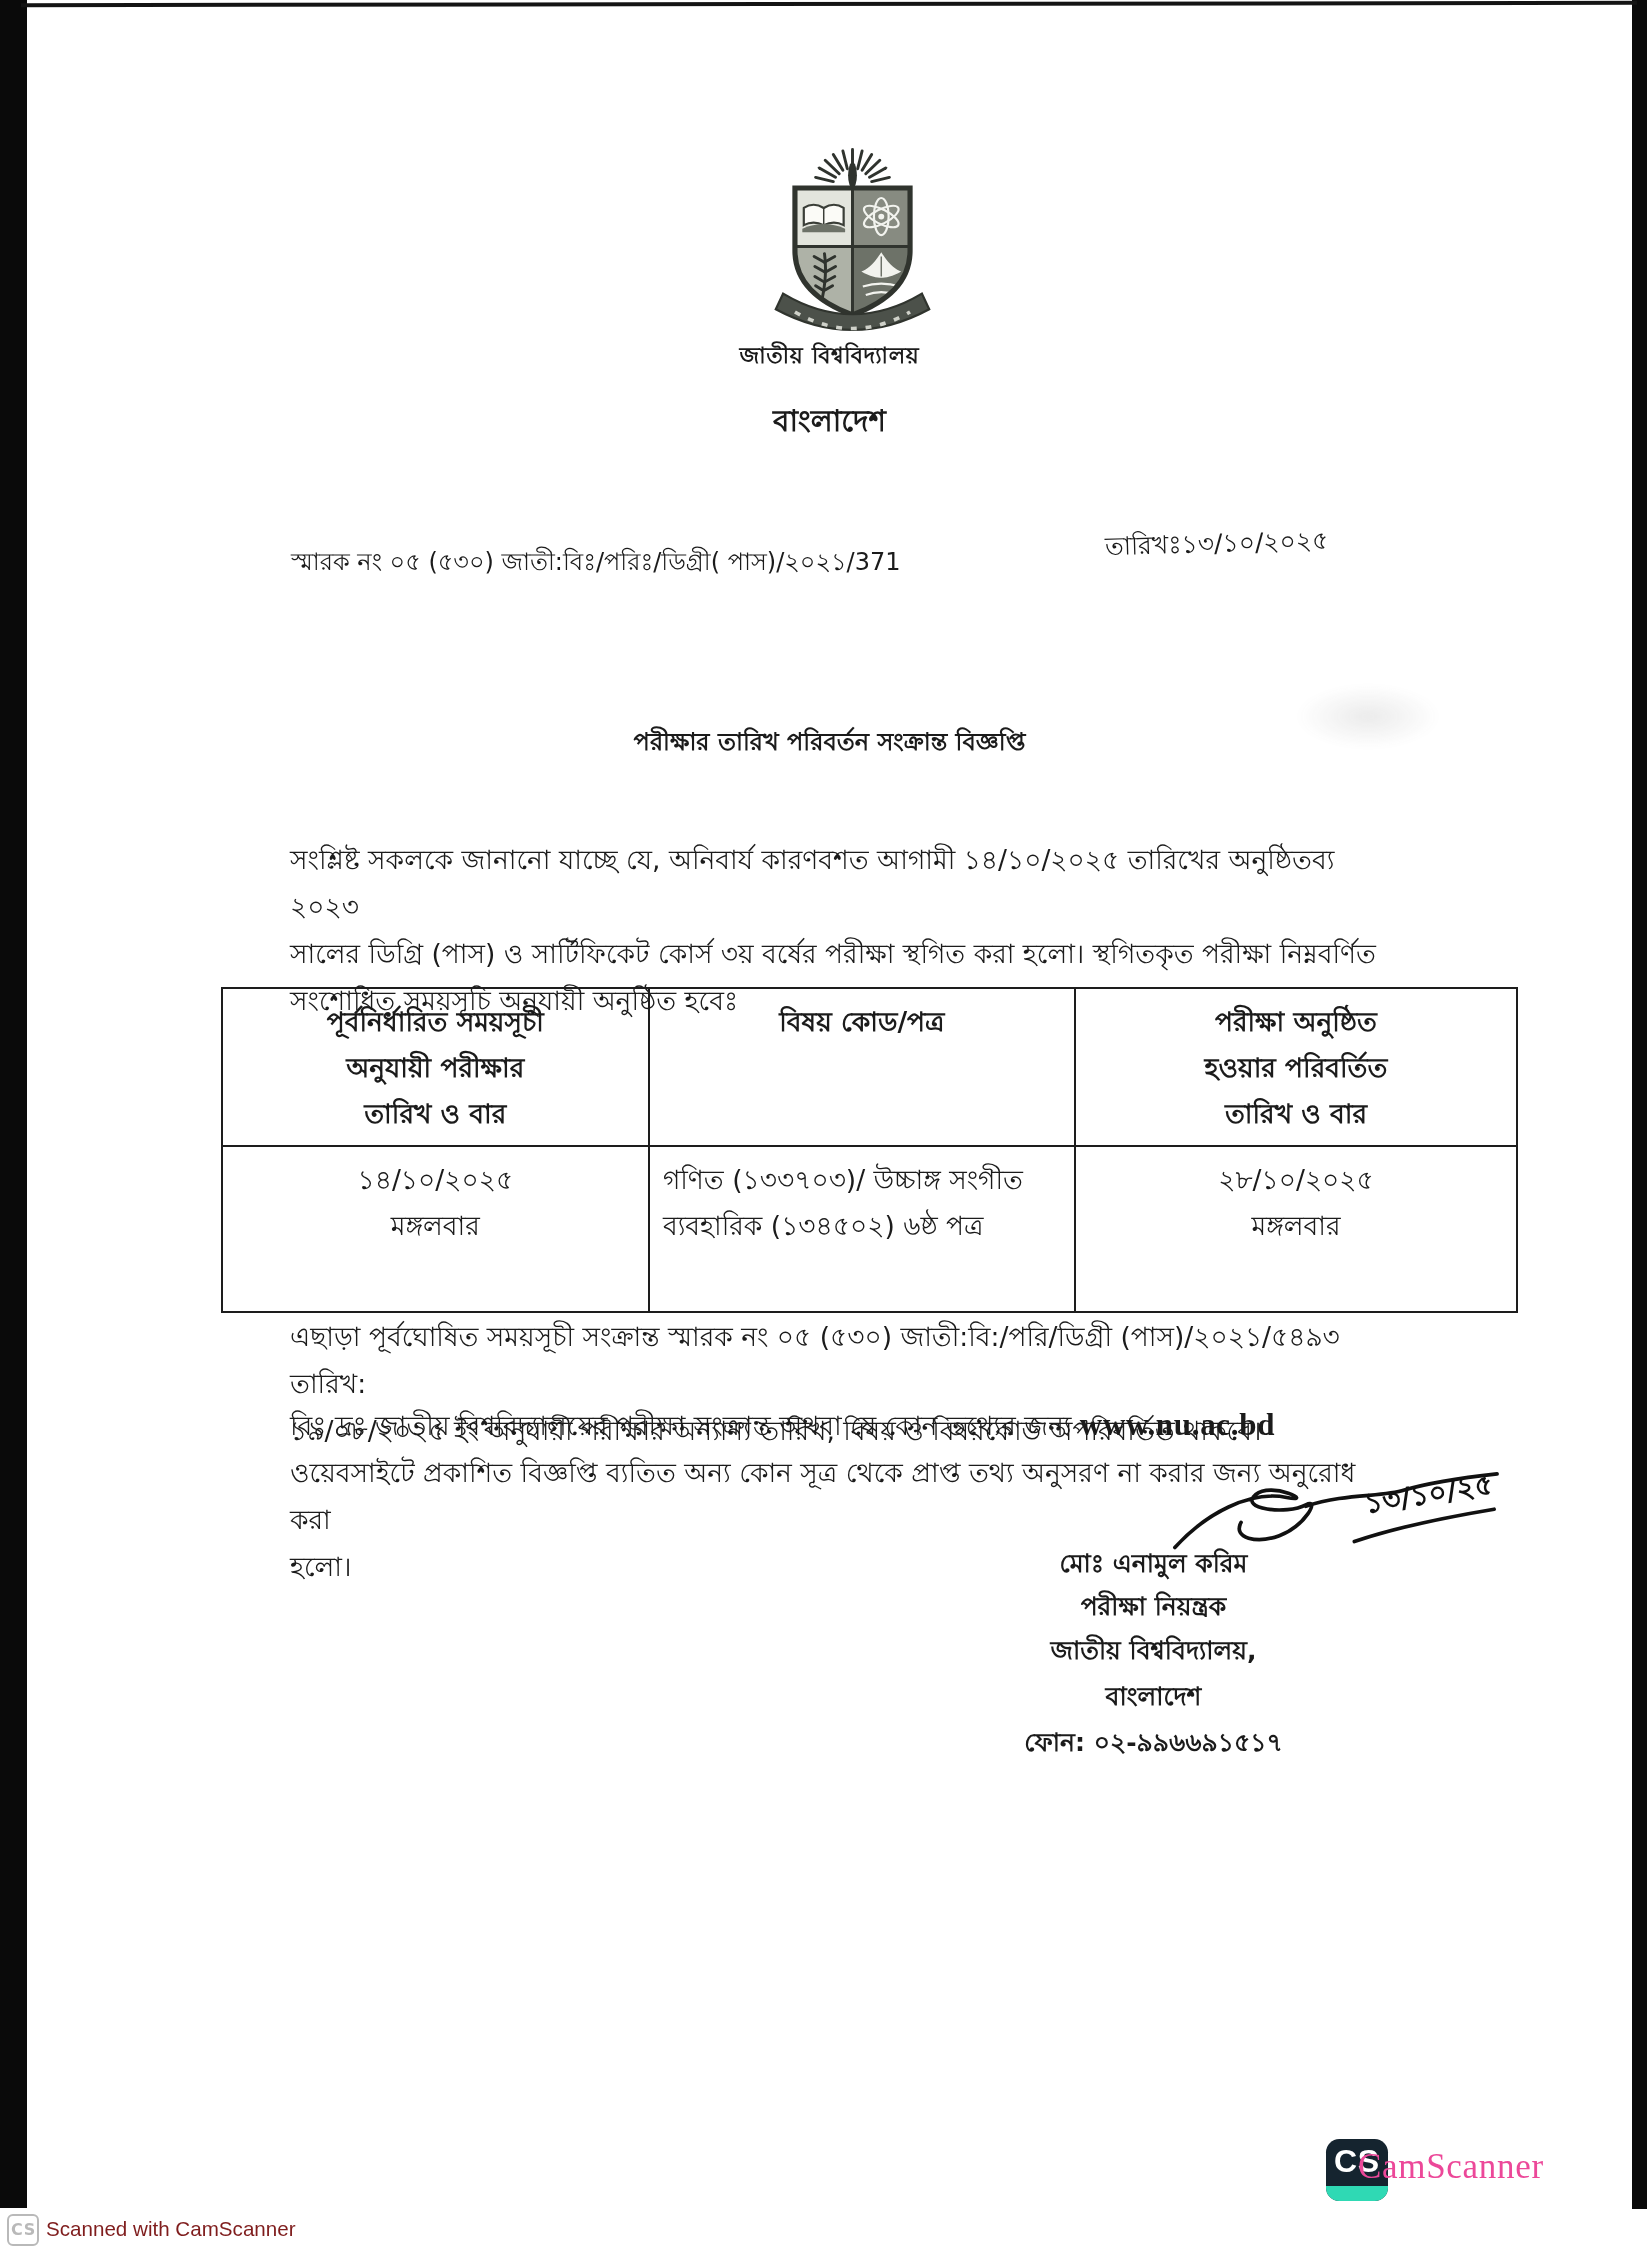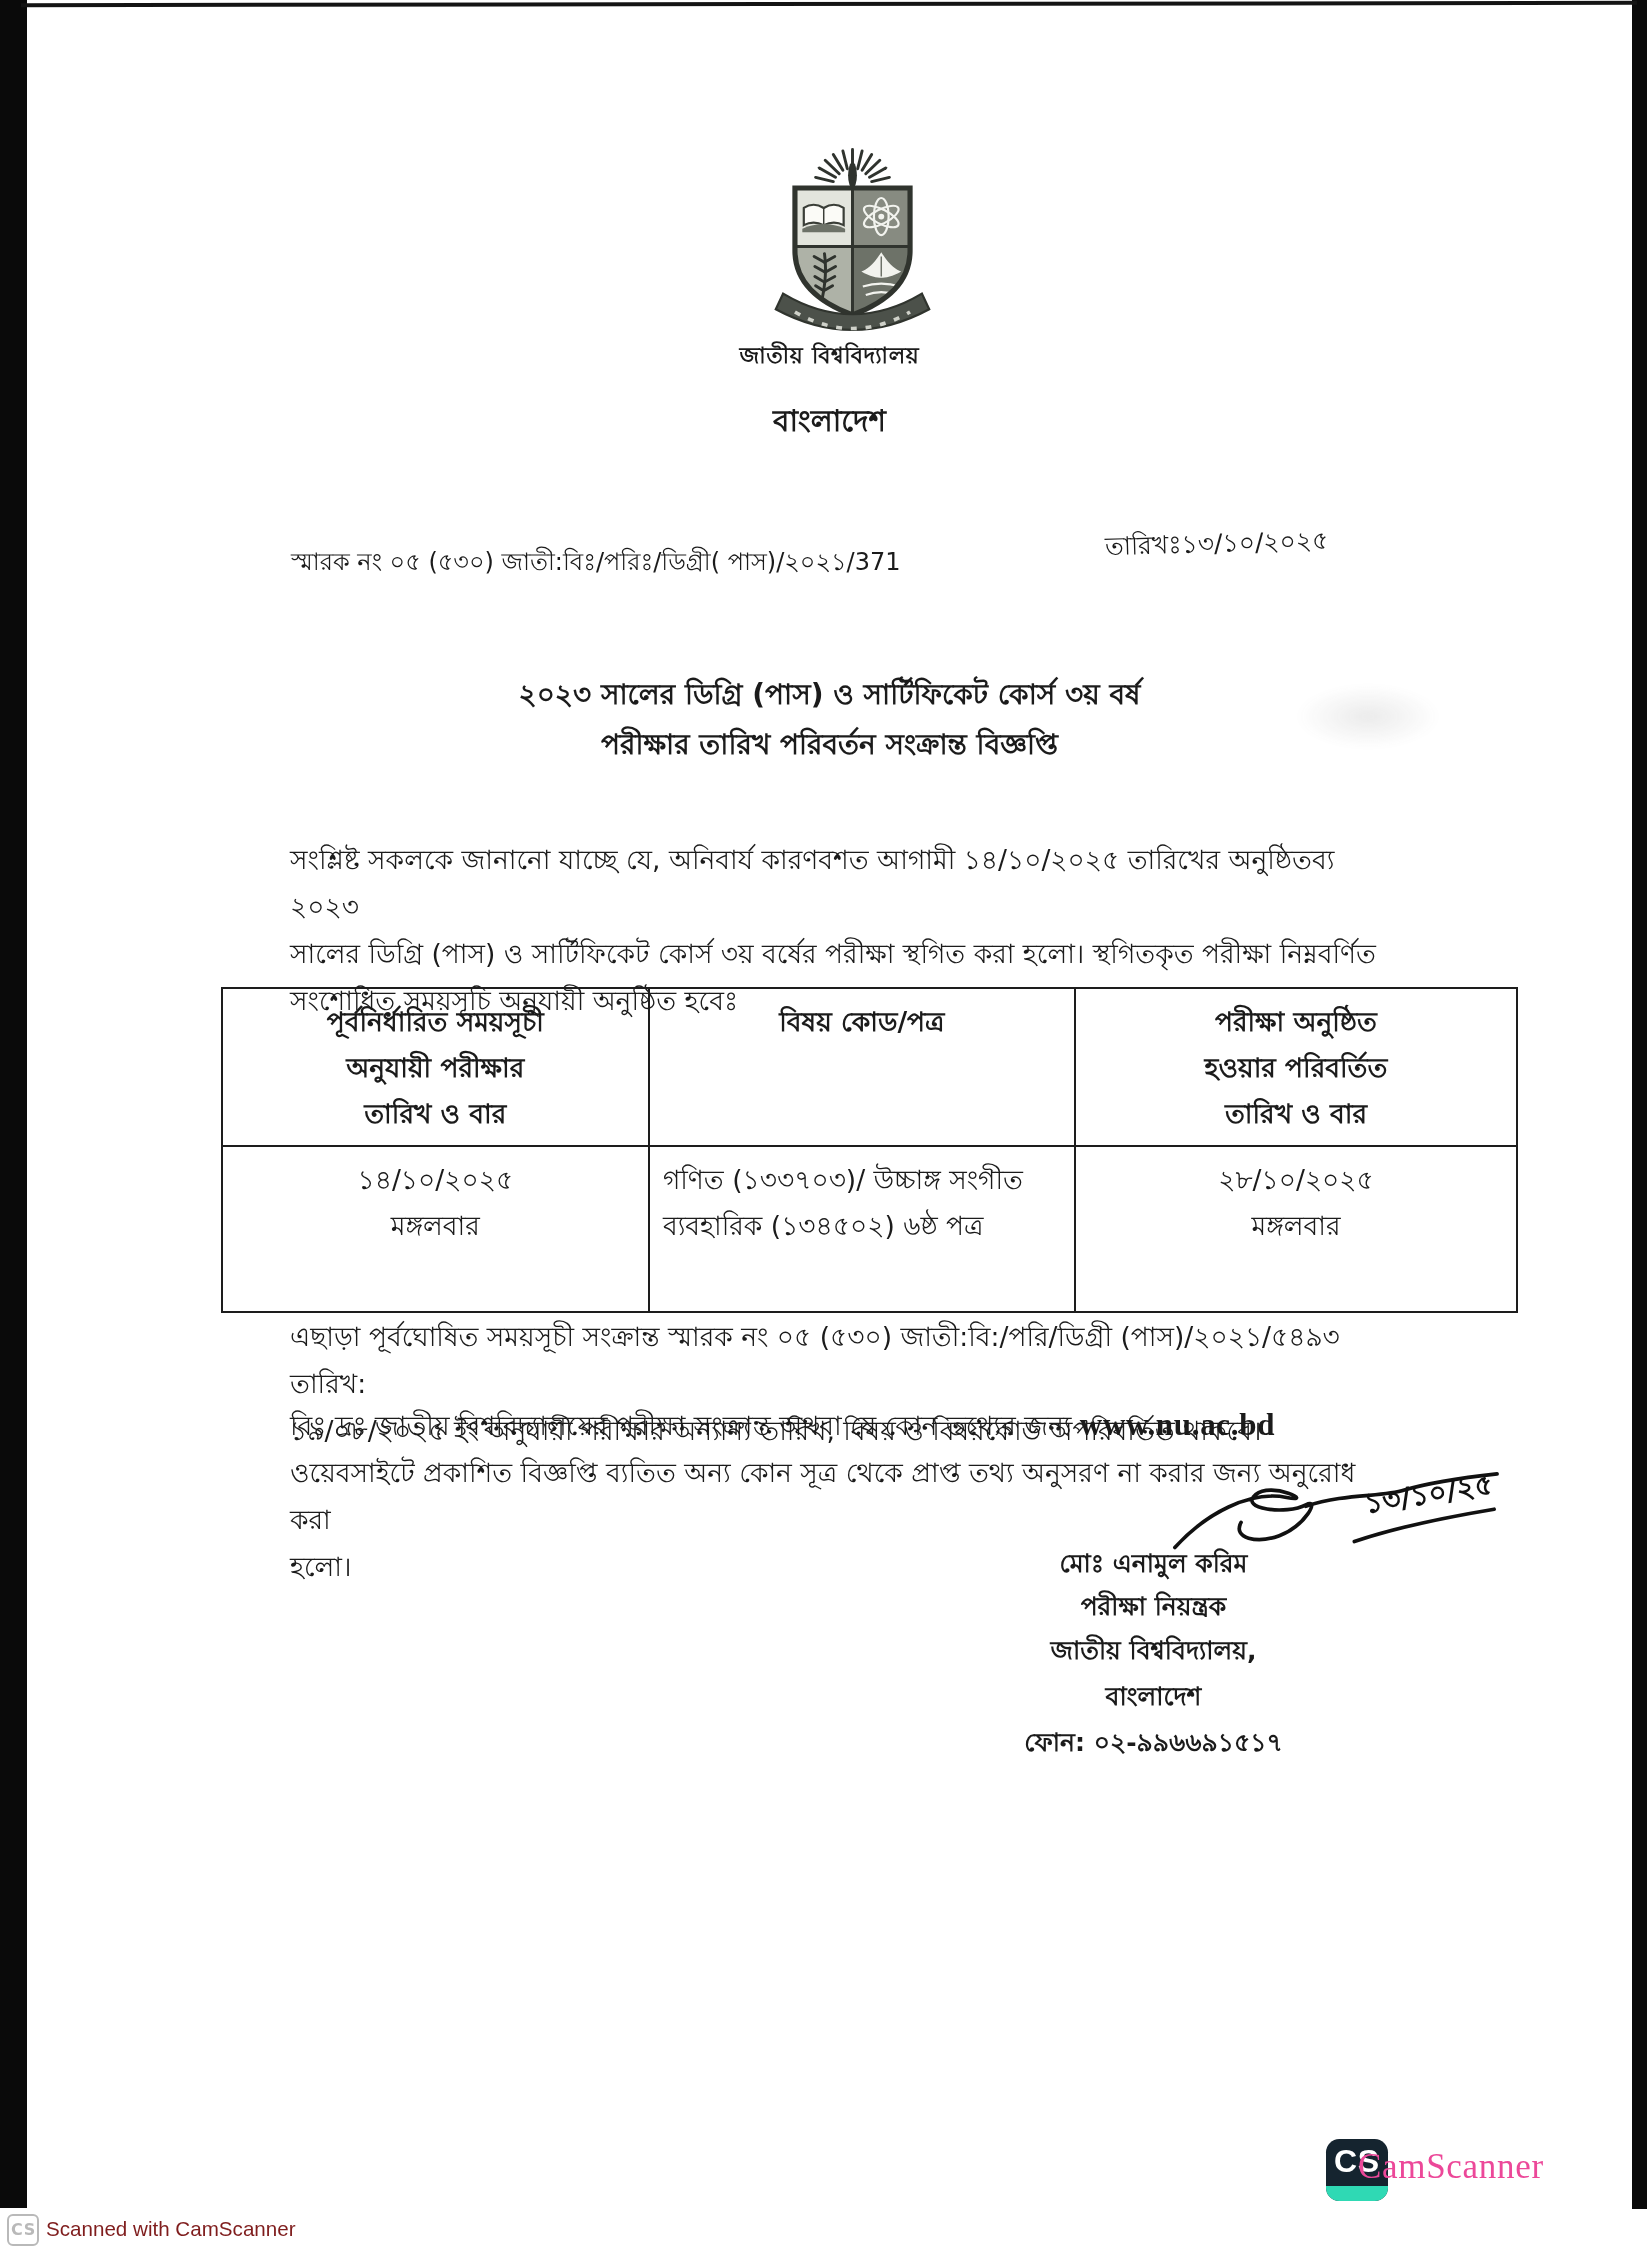--- a/index.html
+++ b/index.html
@@ -13,21 +13,21 @@
   .border-left{left:0;top:0;width:26.5px;height:2208px;background:#0a0a0a;}
   .border-right{left:1632px;top:0;width:15.5px;height:2209px;background:#0a0a0a;}
   .border-top{left:20.6px;top:2.2px;width:1616px;height:3.7px;background:#141414;transform:rotate(-0.08deg);}
   
   .org-name{top:338px;font-size:22px;font-weight:bold;letter-spacing:0.7px;}
   .org-country{top:398px;font-size:29.5px;font-weight:bold;}
   .memo-line{left:291px;top:543px;font-size:24px;}
   .date-line{left:1105px;top:524px;font-size:25px;transform:rotate(-1.6deg);}
   
   .title1{top:673px;font-size:28px;font-weight:bold;}
-  .title2{top:723px;font-size:28px;font-weight:bold;}
+  .title2{top:723px;font-size:24px;font-weight:bold;}
   
   .para{left:290px;width:1114px;font-size:26.5px;line-height:47px;}
   .p1{top:808px;margin-top:28px;}
   .p2{top:1313px;}
   .p3{top:1401px;}
   .website{font-family:"Liberation Serif",serif;font-weight:bold;font-size:31px;letter-spacing:0.7px;}
   
   table.sched{
     position:absolute;left:221px;top:987px;width:1229px;
     border-collapse:collapse;table-layout:fixed;
@@ -135,21 +135,20 @@
       <path d="M46,254 Q124,300 202,254" stroke="#cfd1c9" stroke-width="5" stroke-dasharray="8 12" fill="none"></path>
     </svg>
   </div>
 
   <div class="abs ctr org-name">জাতীয় বিশ্ববিদ্যালয়</div>
   <div class="abs ctr org-country">বাংলাদেশ</div>
 
   <div class="abs memo-line">স্মারক নং ০৫ (৫৩০) জাতী:বিঃ/পরিঃ/ডিগ্রী( পাস)/২০২১/371</div>
   <div class="abs date-line">তারিখঃ১৩/১০/২০২৫</div>
 
-  <div class="abs ctr title1">২০২৩ সালের ডিগ্রি (পাস) ও সার্টিফিকেট কোর্স ৩য় বর্ষ</div>
   <div class="abs ctr title2">পরীক্ষার তারিখ পরিবর্তন সংক্রান্ত বিজ্ঞপ্তি</div>
 
   <div class="abs para p1">
     <div>সংশ্লিষ্ট সকলকে জানানো যাচ্ছে যে, অনিবার্য কারণবশত আগামী ১৪/১০/২০২৫ তারিখের অনুষ্ঠিতব্য ২০২৩</div>
     <div>সালের ডিগ্রি (পাস) ও সার্টিফিকেট কোর্স ৩য় বর্ষের পরীক্ষা স্থগিত করা হলো। স্থগিতকৃত পরীক্ষা নিম্নবর্ণিত</div>
     <div>সংশোধিত সময়সূচি অনুযায়ী অনুষ্ঠিত হবেঃ</div>
   </div>
 
   <div class="abs smudge"></div>
 

